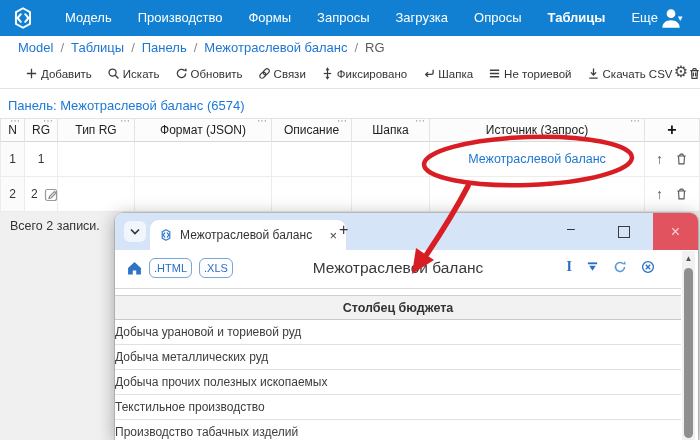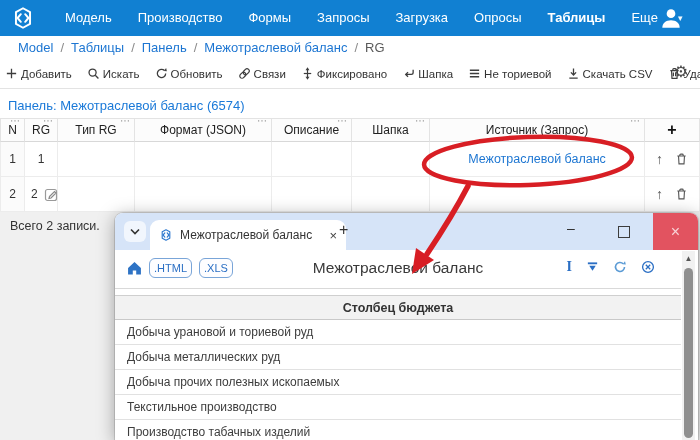--- a/index.html
+++ b/index.html
@@ -23,21 +23,21 @@
   .breadcrumb{
     position:absolute;top:36px;left:0;right:0;height:23px;background:#fff;
     display:flex;align-items:center;padding-left:18px;font-size:13px;z-index:4;
   }
   .bc-link{color:#1d76d2;cursor:pointer;}
   .bc-sep{color:#8a8a8a;margin:0 7px;}
   .bc-current{color:#5a5a5a;}
   
   .toolbar{
     position:absolute;top:59px;left:0;right:0;height:29px;background:#fff;
-    display:flex;align-items:center;padding-left:0;gap:5px;
+    display:flex;align-items:center;padding-left:20px;gap:5px;
     border-bottom:1px solid #e3e3e3;z-index:4;
   }
   .tbtn{display:inline-flex;align-items:center;gap:3px;padding:0 5px;font-size:11.5px;
     color:#333;cursor:pointer;white-space:nowrap;}
   .tbtn svg{display:block;}
   .gear{position:absolute;right:12px;top:3px;font-size:16px;color:#4a4a4a;cursor:pointer;}
   
   .panel-title{
     position:absolute;top:98px;left:8px;font-size:13px;color:#1a79d8;z-index:4;
   }
@@ -123,21 +123,21 @@
   }
   .w-scroll-up{position:absolute;top:3px;left:0;right:0;text-align:center;font-size:8px;color:#555;cursor:pointer;}
   .w-thumb{position:absolute;top:17px;bottom:2px;left:2px;right:2px;background:#8f8f8f;border-radius:7px;cursor:pointer;}
   .w-table{position:absolute;left:0;top:75px;right:17px;bottom:0;overflow:hidden;background:#fff;margin-top:7px;}
   .w-th{
     height:23px;background:#f2f2f2;border-top:1px solid #cfcfcf;border-bottom:1px solid #c9c9c9;
     display:flex;align-items:center;justify-content:center;font-size:12.5px;font-weight:bold;color:#333;
   }
   .w-row{
     height:24px;border-bottom:1px solid #e1e1e1;display:flex;align-items:center;
-    padding-left:12px;font-size:12px;color:#3d3d3d;background:#fff;white-space:nowrap;
+    font-size:12px;color:#3d3d3d;background:#fff;white-space:nowrap;
   }
   
   .annot{position:absolute;left:0;top:0;z-index:50;pointer-events:none;}
 </style>
 </head>
 <body>
 
 <div class="navbar">
   <span class="nav-logo">
     <svg width="26" height="26" viewBox="0 0 24 24" fill="none" stroke="#ffffff" stroke-width="1.8" stroke-linejoin="round">

